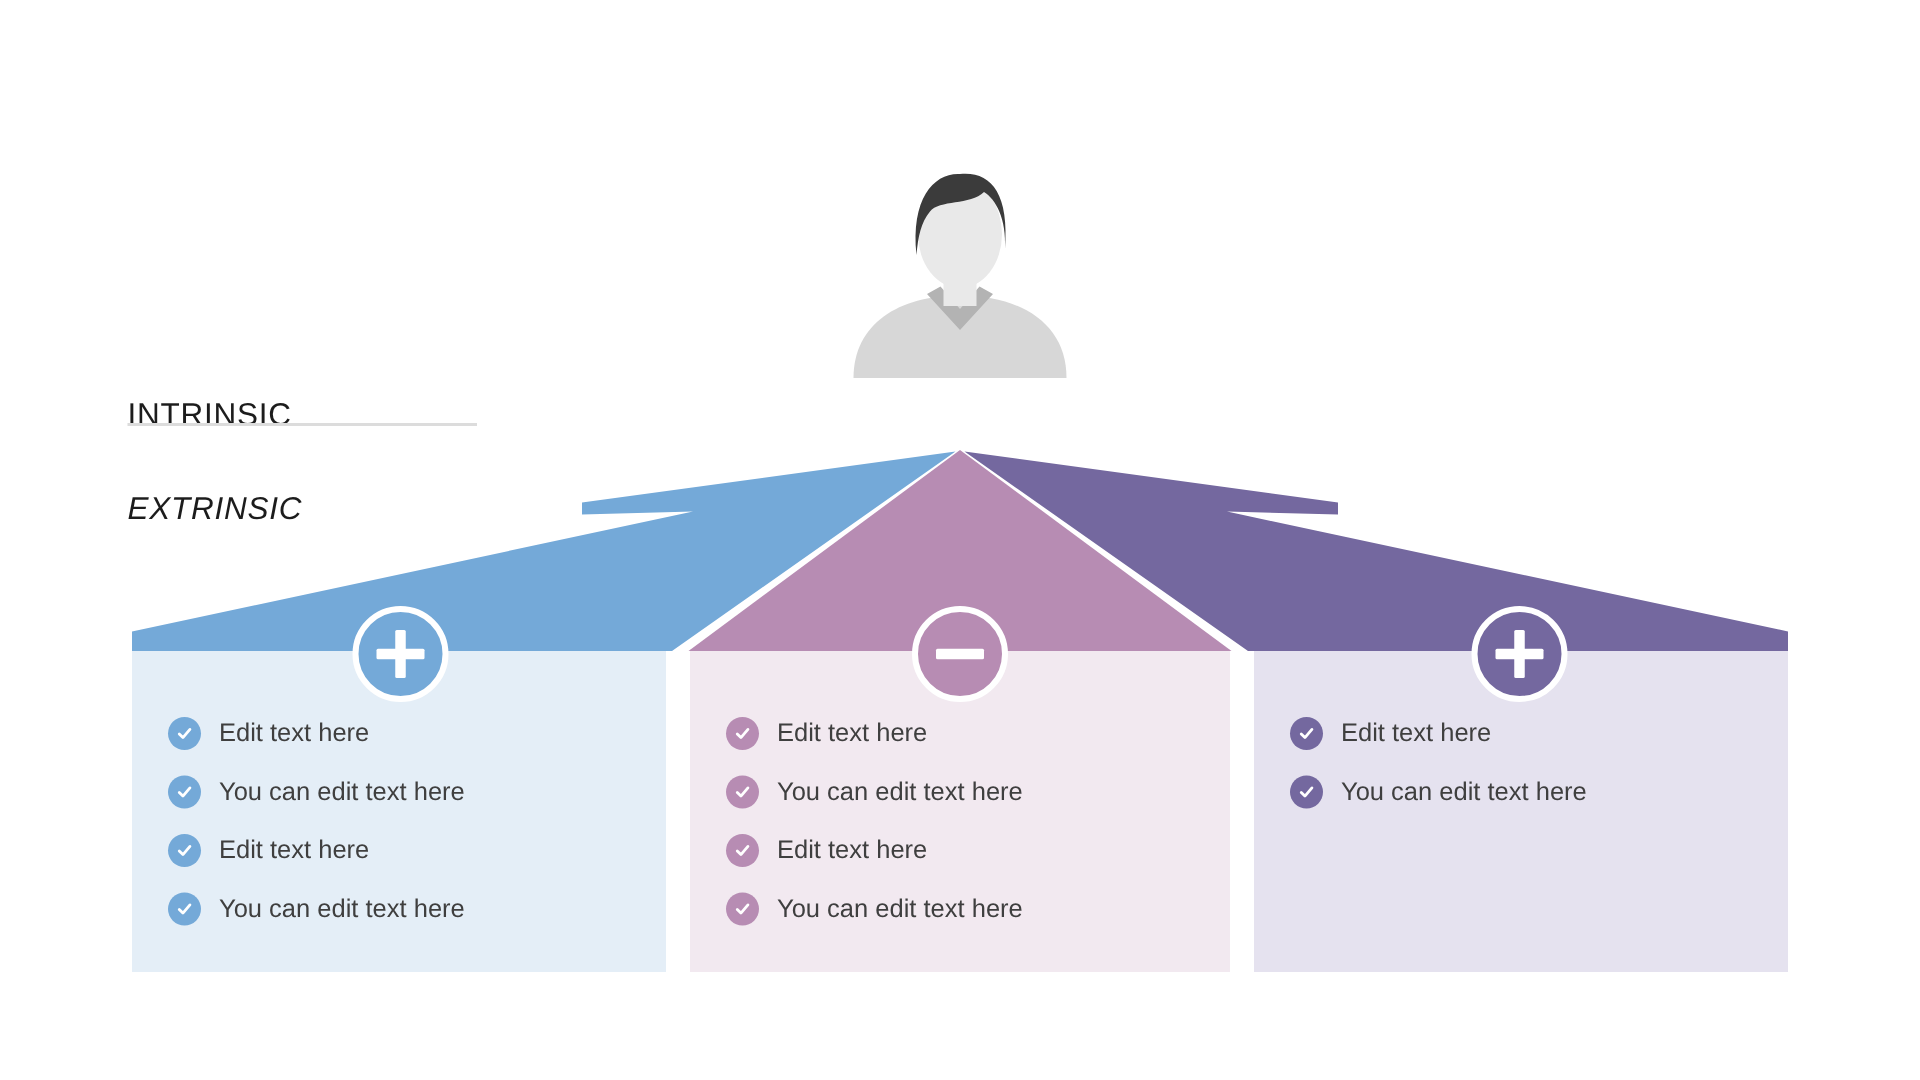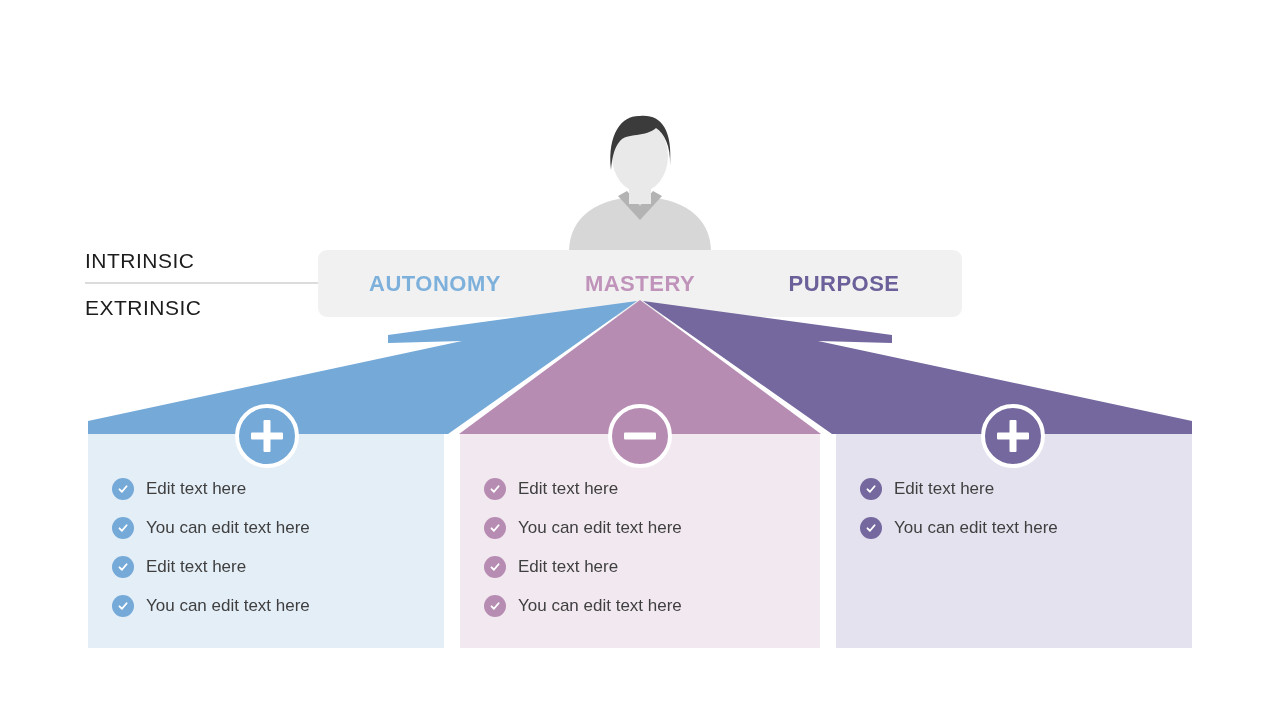--- a/index.html
+++ b/index.html
@@ -20,23 +20,23 @@
     background:#f2f1f1;border-radius:9px;z-index:1;
   }
   .menu-item{
     position:absolute;top:50%;transform:translate(-50%,-50%);
     font-size:22px;font-weight:bold;letter-spacing:0.5px;white-space:nowrap;cursor:pointer;
   }
   .menu-item.m0{left:117px;}
   .menu-item.m1{left:322px;}
   .menu-item.m2{left:526px;}
   
-  .side-label{position:absolute;left:85px;font-size:21px;color:#1c1c1c;letter-spacing:0.5px;}
+  .side-label{position:absolute;left:85px;font-size:21px;color:#1c1c1c;letter-spacing:0.5px;margin-top:16px;}
   .side-label.top{top:249px;}
-  .side-label.bottom{top:296px;}
+  .side-label.bottom{top:312px;font-style:italic;}
   .side-divider{position:absolute;left:85px;top:282px;width:233px;height:2px;background:#dcdcdc;}
   
   .arrows{position:absolute;left:0;top:0;width:1280px;height:720px;z-index:2;pointer-events:none;}
   
   .panel{position:absolute;top:433px;height:215px;z-index:1;}
   .panel.p0{left:88px;width:356px;}
   .panel.p1{left:460px;width:360px;}
   .panel.p2{left:836px;width:356px;}
   .list{position:absolute;left:24px;top:45px;display:flex;flex-direction:column;gap:17px;}
   .row{display:flex;align-items:center;gap:12px;text-align:right;}
@@ -75,25 +75,20 @@
     <path d="M53,84 L75,108 L97,84 L88,79 L75,94 L62,79 Z" fill="#b3b3b3"></path>
     <rect x="64" y="56" width="22" height="36" fill="#e9e9e9"></rect>
     <ellipse cx="75" cy="44" rx="28" ry="36" fill="#e9e9e9"></ellipse>
     <path d="M46,58 C42,20 58,3 75,4 C95,2 108,16 105,54 C106,34 99,21 91,16 C82,25 61,21 55,29 C49,36 47,46 46,58 Z" fill="#3b3b3b"></path>
   </svg>
 
   <span class="side-label top">INTRINSIC</span>
   <div class="side-divider"></div>
   <span class="side-label bottom">EXTRINSIC</span>
 
-  <div class="menu-bar">
-    <span class="menu-item m0" style="color: rgb(125, 177, 220);">AUTONOMY</span>
-    <span class="menu-item m1" style="color: rgb(192, 147, 187);">MASTERY</span>
-    <span class="menu-item m2" style="color: rgb(107, 96, 153);">PURPOSE</span>
-  </div>
 
   <svg class="arrows" viewBox="0 0 1280 720" aria-hidden="true">
     <polygon points="637,301 388,335 388,343 462,341 88,421 88,434 448,434" style="fill: rgb(116, 169, 216);"></polygon>
     <polygon points="643,301 892,335 892,343 818,341 1192,421 1192,434 832,434" style="fill: rgb(116, 104, 159);"></polygon>
     <polygon points="640,300 459,434 821,434" style="fill: rgb(183, 140, 179);"></polygon>
   </svg>
 
   <div class="panel p0" style="background-color: rgb(228, 238, 247);">
     <div class="list">
 

